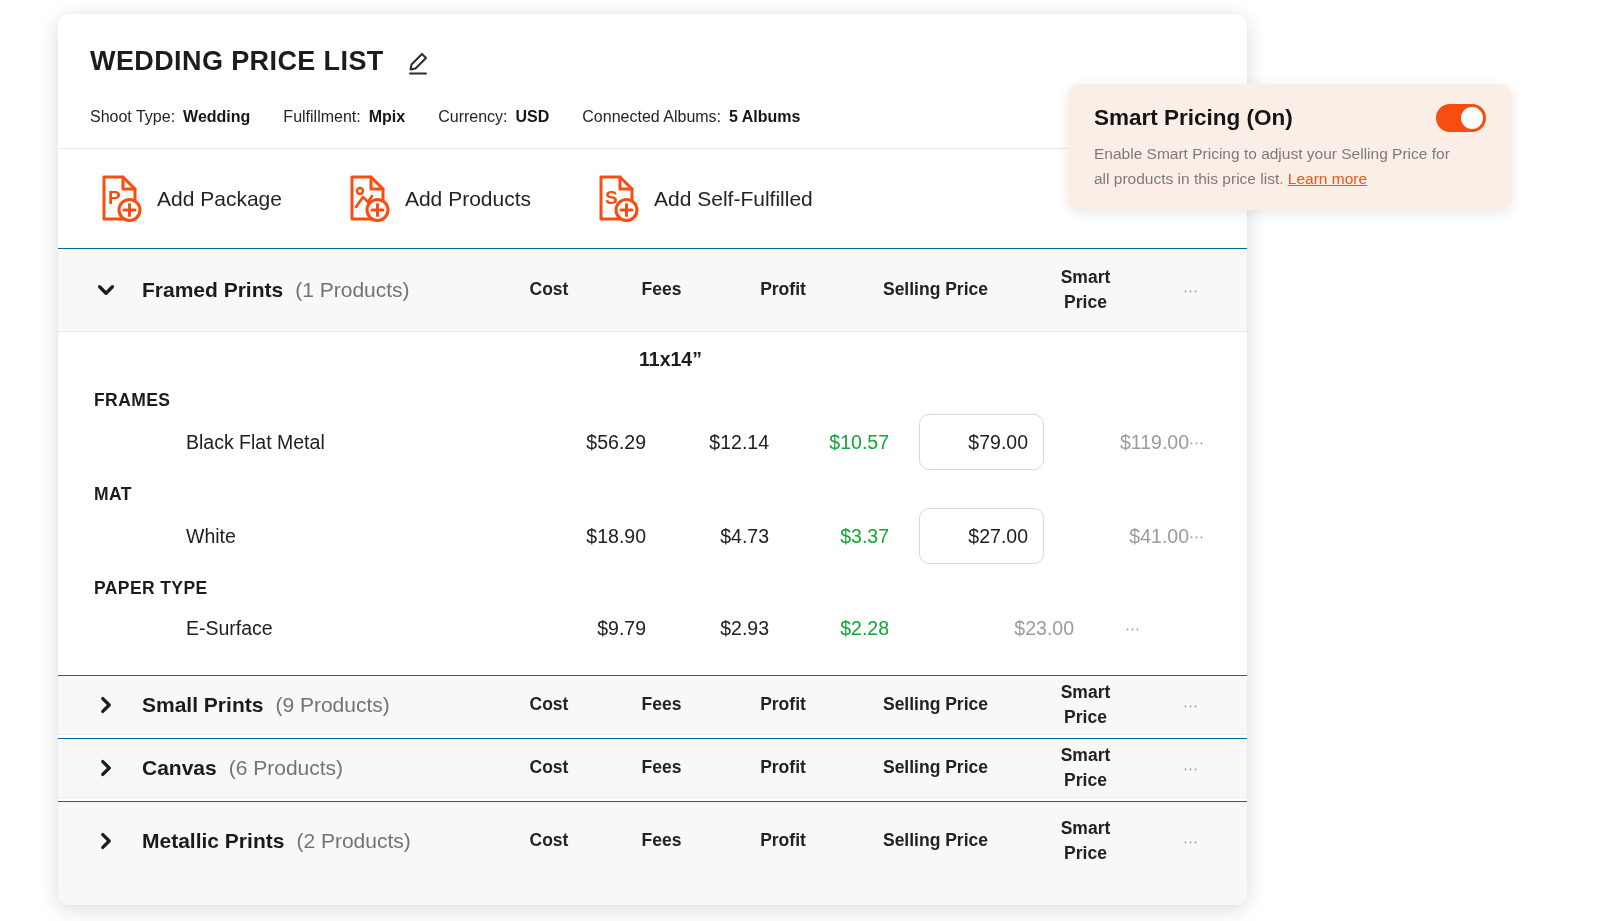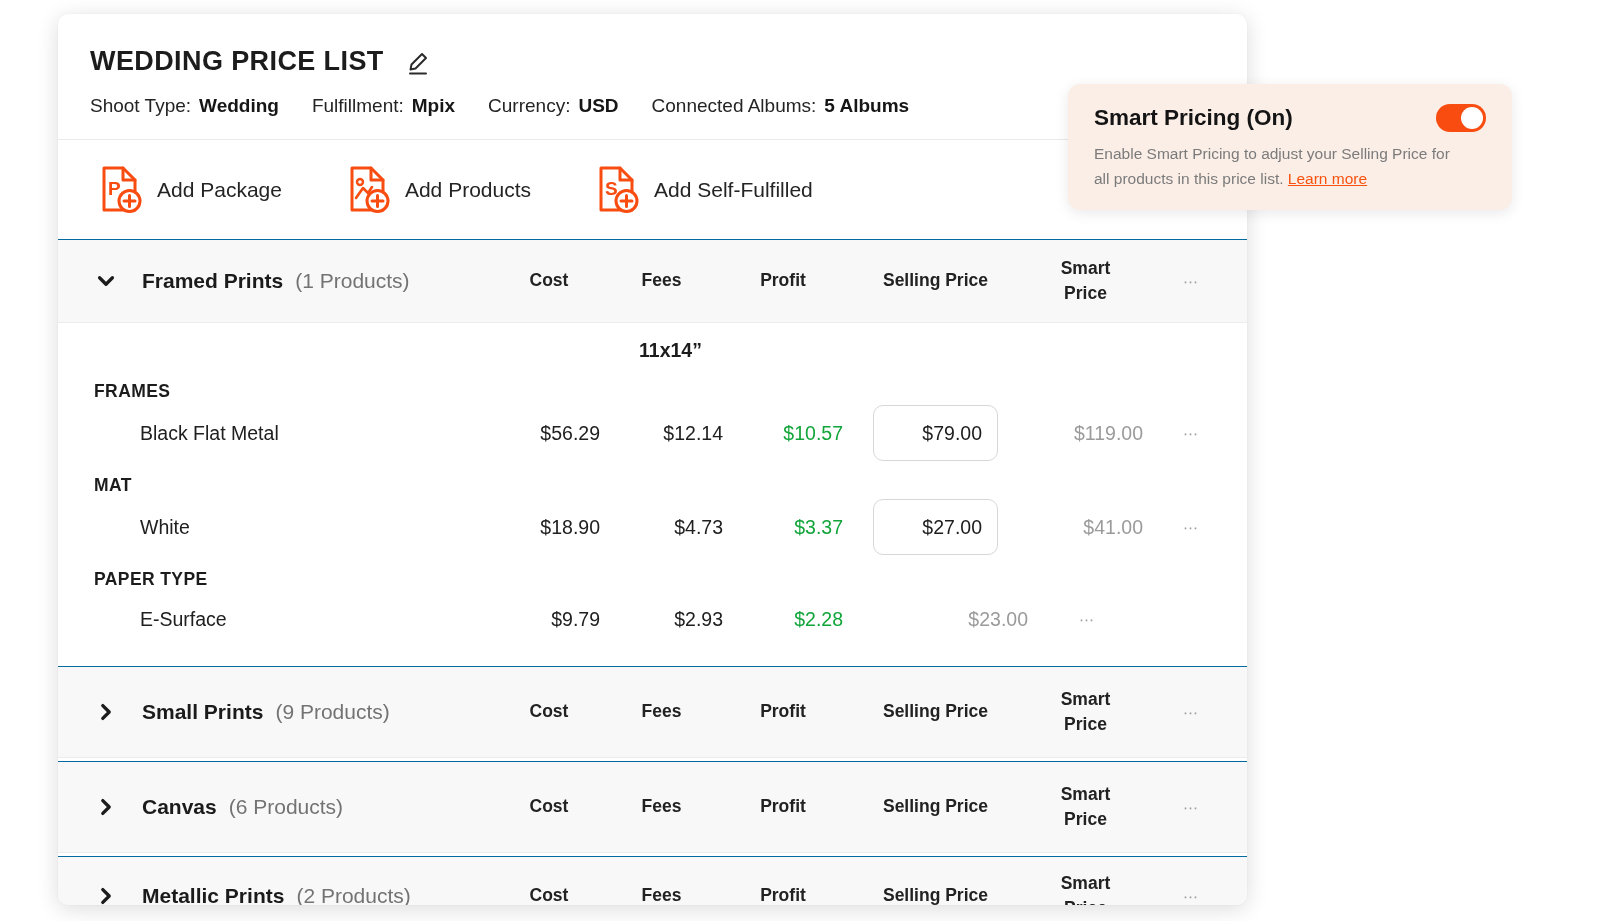--- a/index.html
+++ b/index.html
@@ -15,21 +15,21 @@
     position:absolute; left:58px; top:14px; width:1189px; height:891px;
     background:#ffffff; border-radius:10px;
     box-shadow:0 4px 22px rgba(0,0,0,0.14), 0 0 2px rgba(0,0,0,0.06);
     display:flex; flex-direction:column; overflow:hidden;
   }
   .card-top { padding:32px 36px 0 32px; flex-shrink:0; }
   .title-row { display:flex; align-items:center; gap:20px; }
   .page-title { font-size:27px; font-weight:700; letter-spacing:0.4px; color:#1c1c1c; }
   .edit-btn { background:none; border:none; padding:0; cursor:pointer; display:flex; }
 
-  .meta-row { display:flex; gap:33px; margin-top:18px; padding-bottom:22px; font-size:19px; white-space:nowrap; }
+  .meta-row { display:flex; gap:33px; margin-top:31px; padding-bottom:22px; font-size:16px; white-space:nowrap; }
   .meta-item { display:flex; }
   .meta-label { color:#242424; }
   .meta-value { font-weight:700; margin-left:8px; color:#161616;text-align:right; }
 
   .divider { border-top:1px solid #e9e9e9; flex-shrink:0; }
 
   
   .toolbar { display:flex; align-items:center; gap:62px; padding-left:38px; height:99px; flex-shrink:0; }
   .add-btn {
     display:flex; align-items:center; gap:14px; background:none; border:none;
@@ -39,39 +39,39 @@
   
   .row-grid {
     display:grid;
     grid-template-columns:440px 102px 123px 120px 185px 115px 1fr;
     align-items:center; height:100%;
   }
   .section-header {
     background:#f8f8f8; border-top:1px solid #0369a1; border-bottom:1px solid #ececec;
     height:84px; flex-shrink:0;
   }
-  .section-header.collapsed { height:92px; margin-top:3px; }
+  .section-header.collapsed { height:60px; margin-top:3px; }
   .section-header.first-collapsed { margin-top:11px; }
   .section-header.last { flex:1; border-bottom:none; margin-top:3px; }
   .section-header.last .row-grid { height:78px; }
 
   .sec-name-cell { display:flex; align-items:center; padding-left:37px; }
   .chev { width:22px; height:22px; flex-shrink:0; cursor:pointer; display:flex; }
   .sec-title { margin-left:25px; font-size:21px; font-weight:700; color:#1b1b1b; white-space:nowrap; }
   .sec-count { margin-left:12px; font-size:21px; color:#737373; white-space:nowrap; }
 
   .col-h { text-align:center; font-size:17.5px; font-weight:600; color:#222222; line-height:1.45; }
   .col-h.smart { justify-self:center; max-width:64px; }
   .dots-cell { justify-self:end; padding-right:48px; color:#9a9a9a; font-size:15px; letter-spacing:1px; cursor:pointer; line-height:1; }
 
   
   .sec-body { padding:16px 0 10px; flex-shrink:0; background:#ffffff; }
   .size-label { padding-left:36px; font-size:19.5px; font-weight:700; height:24px; color:#1c1c1c;text-align:center; }
   .group-label { padding-left:36px; font-size:17.5px; font-weight:700; letter-spacing:0.4px; margin-top:18px; height:22px; color:#1c1c1c; }
-  .product-row { margin-top:2px; height:52px; }
+  .product-row { margin-top:2px; height:52px;margin-left:46px; }
   .prod-name { padding-left:82px; font-size:19.5px; color:#202020; }
   .money { text-align:right; font-size:19.5px; color:#202020; }
   .money.profit { color:#12a53a; }
   .money.smart { color:#9b9b9b; }
   .selling-cell { justify-self:center; }
   .price-box {
     width:125px; height:56px; border:1.5px solid #d8d8d8; border-radius:10px;
     background:#ffffff; font-family:inherit; font-size:19.5px; color:#1d1d1d;
     text-align:right; padding-right:15px; outline:none;
   }

